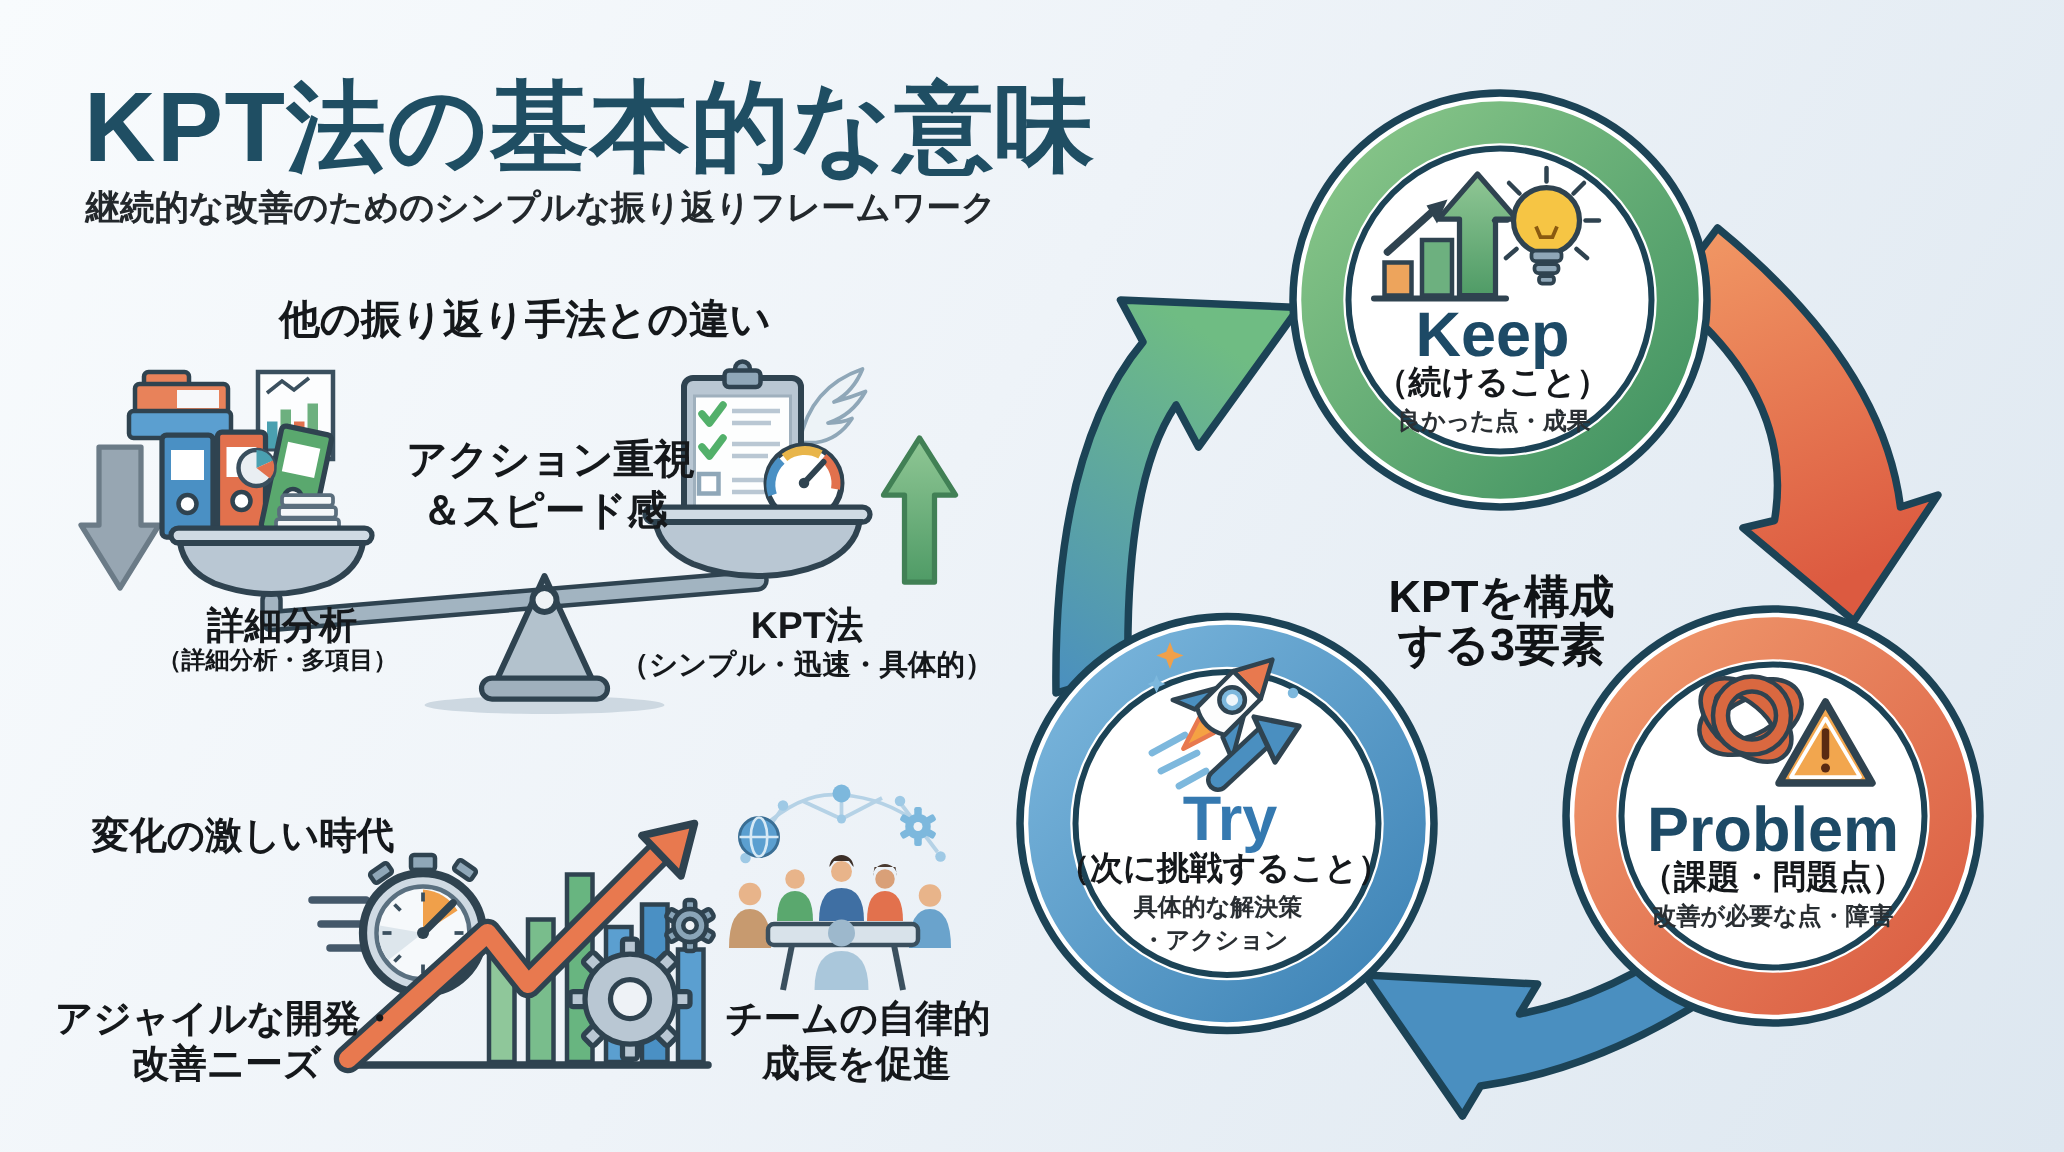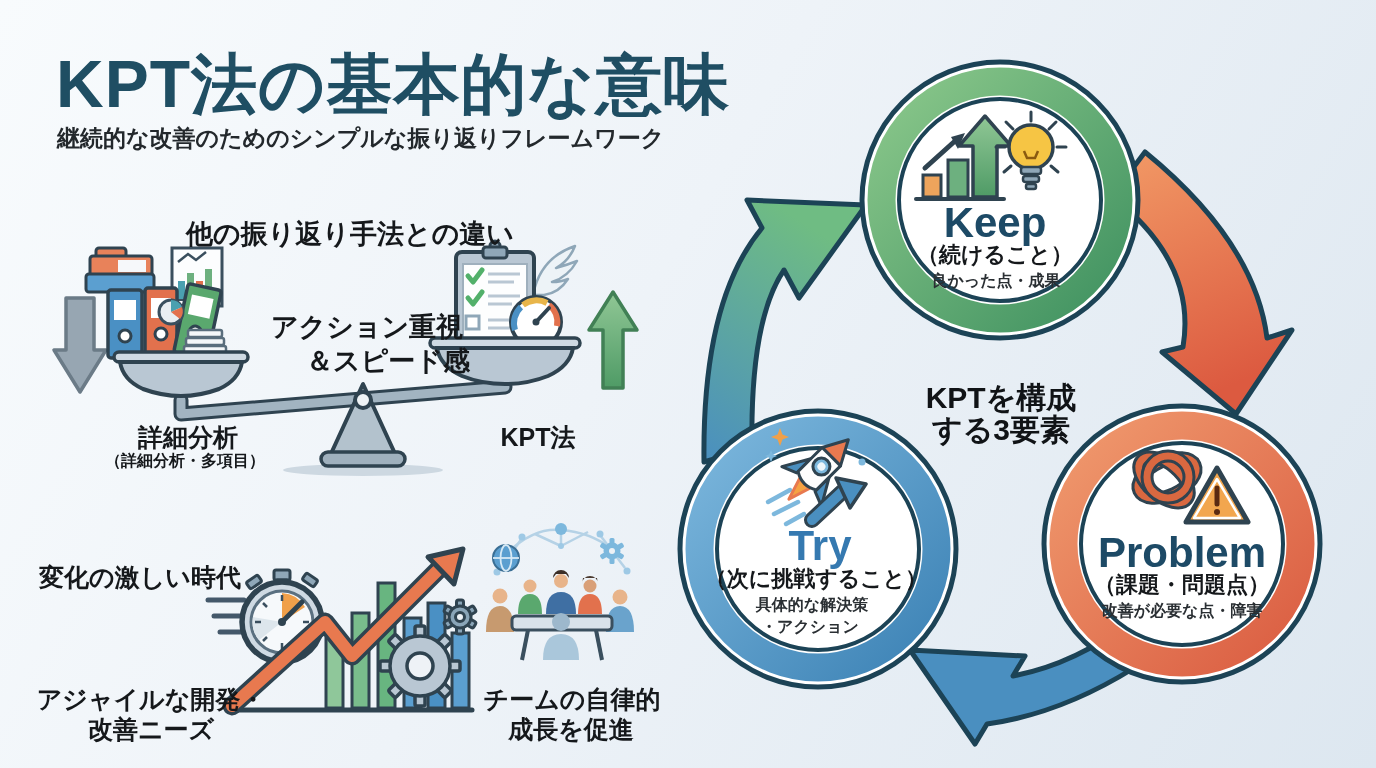--- a/index.html
+++ b/index.html
@@ -11,21 +11,21 @@
   .abs{position:absolute;}
   .page-title{
     left:56px;top:40px;font-size:66px;font-weight:800;color:#1f4e63;
     letter-spacing:1px;white-space:nowrap;
   }
   .page-subtitle{
     left:57px;top:123px;font-size:23px;font-weight:700;color:#23282c;white-space:nowrap;
   }
   .label{
     position:absolute;transform:translateX(-50%);white-space:nowrap;
-    text-align:center;color:#15181b;font-weight:800;margin-top:21px;
+    text-align:center;color:#15181b;font-weight:800;
   }
   .lg{font-size:27px;}
   .md{font-size:25px;}
   .sm{font-size:16px;font-weight:700;}
   .sm2{font-size:19px;font-weight:700;}
   svg{position:absolute;left:0;top:0;}
   text{font-family:"Liberation Sans","DejaVu Sans",sans-serif;}
   .t-name{font-size:42px;font-weight:800;}
   .t-read{font-size:22px;font-weight:800;fill:#15181b;}
   .t-desc{font-size:16px;font-weight:700;fill:#2a2f33;}
@@ -380,24 +380,25 @@
       <text class="t-center" x="1001" y="408" text-anchor="middle">KPTを構成</text>
       <text class="t-center" x="1001" y="440" text-anchor="middle">する3要素</text>
     </g>
   </svg>
 
   <div class="abs page-title">KPT法の基本的な意味</div>
   <div class="abs page-subtitle">継続的な改善のためのシンプルな振り返りフレームワーク</div>
 
   <div class="label lg" style="left:350px;top:195px">他の振り返り手法との違い</div>
   <div class="label lg" style="left:367px;top:288px">アクション重視</div>
-  <div class="label lg" style="left:388px;top:322px">＆スピード感</div>
+  <div class="label lg" style="left:363px;top:322px">＆スピード感</div>
   <div class="label md" style="left:188px;top:400px">詳細分析</div>
   <div class="label sm" style="left:185px;top:430px">（詳細分析・多項目）</div>
   <div class="label md" style="left:538px;top:400px">KPT法</div>
-
-  <div class="label md" style="left:140px;top:540px">変化の激しい時代</div>
+  <div class="label sm2" style="left:538px;top:430px">（シンプル・迅速・具体的）</div>
+
+  <div class="label md" style="left:162px;top:540px">変化の激しい時代</div>
   <div class="label md" style="left:151px;top:662px">アジャイルな開発・</div>
   <div class="label md" style="left:151px;top:692px">改善ニーズ</div>
   <div class="label md" style="left:572px;top:662px">チームの自律的</div>
   <div class="label md" style="left:571px;top:692px">成長を促進</div>
 
 </div>
 
 </body></html>

